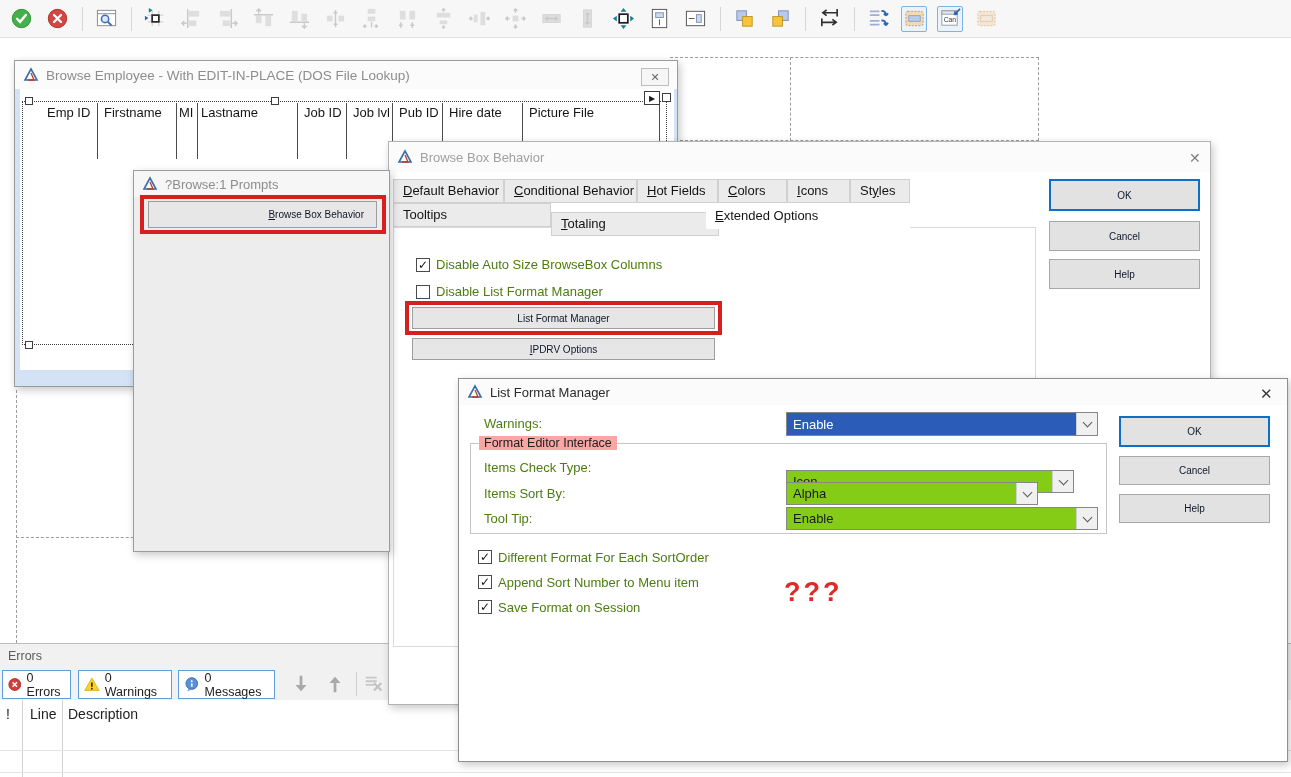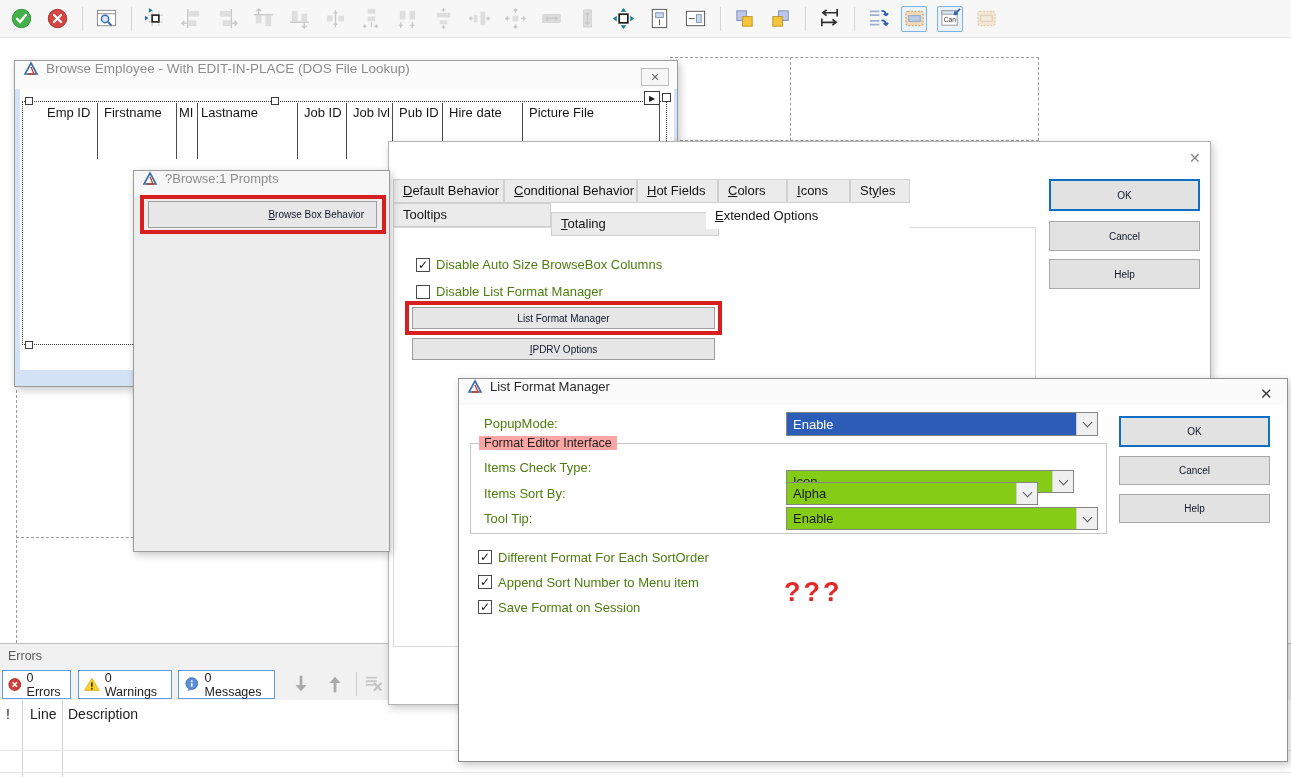--- a/index.html
+++ b/index.html
@@ -13,21 +13,21 @@
 .ti svg{width:23px;height:23px}
 .ti.sel{border:1px solid #7eb4e2;background:#eaf3fc;border-radius:2px}
 .ti.dis{opacity:.55}
 .tsep{width:1px;height:24px;background:#d6d6d6;margin:0 10px 0 2px}
 .g rect{fill:#cbcbcb}.g path{stroke:#a5a5a5;stroke-width:1.5;fill:none}
 .flipx{transform:scaleX(-1)}.rot90{transform:rotate(90deg)}.rot270{transform:rotate(-90deg)}
 
 .guide{border:1px dashed #9c9c9c}
 
 .win{background:#fff;border:1px solid #9b9b9b;box-shadow:2px 3px 8px rgba(0,0,0,.22)}
-.tbar{display:flex;align-items:flex-start;height:28px;padding-left:8px;background:#fbfbfb}
+.tbar{display:flex;align-items:center;height:28px;padding-left:8px;background:#fbfbfb}
 .tbar .ttl{margin-left:7px;white-space:nowrap}
 .cicon{width:16px;height:16px}
 
 .bframe{background:#d3e2f4}
 .bint{background:#fff}
 .collbl{position:absolute;font-size:13px;color:#151515;white-space:nowrap}
 .colsep{position:absolute;width:1px;background:#4c4c4c}
 .dotsel{position:absolute;border:1px dotted #3c3c3c}
 .hndl{position:absolute;width:8px;height:8px;background:#fff;border:1px solid #3c3c3c;z-index:3}
 .xbox{position:absolute;border:1px solid #bdbdbd;background:#f6f6f6;color:#666;display:flex;
@@ -289,20 +289,27 @@
   <div class="colsep" style="left:182px;top:42px;height:56px"></div>
   <div class="colsep" style="left:282px;top:42px;height:56px"></div>
   <div class="colsep" style="left:331px;top:42px;height:56px"></div>
   <div class="colsep" style="left:377px;top:42px;height:56px"></div>
   <div class="colsep" style="left:427px;top:42px;height:56px"></div>
   <div class="colsep" style="left:507px;top:42px;height:56px"></div>
   <div class="colsep" style="left:644px;top:42px;height:56px"></div>
 </div>
 
 <div class="abs win" style="left:388px;top:141px;width:823px;height:564px;z-index:3;border-color:#b3b3b3">
+  <div class="tbar" style="height:30px">
+    <svg class="cicon" viewBox="0 0 16 16">
+        <path d="M8 2L14 13H2Z" fill="none" stroke="#3a6ea5" stroke-width="1.6"></path>
+        <path d="M8 6l3 7H5" fill="none" stroke="#c0392b" stroke-width="1.3"></path>
+      </svg>
+    <span class="ttl" style="color:#a0a0a0">Browse Box Behavior</span>
+  </div>
   <span class="xglyph" style="left:800px;top:8px">✕</span>
 
   <div class="abs" style="left:4px;top:85px;width:643px;height:420px;background:#fff;border:1px solid #dadada"></div>
 
   <div class="tab" style="left:4px;top:37px;width:111px"><u>D</u>efault Behavior</div>
   <div class="tab" style="left:115px;top:37px;width:133px"><u>C</u>onditional Behavior</div>
   <div class="tab" style="left:248px;top:37px;width:81px"><u>H</u>ot Fields</div>
   <div class="tab" style="left:329px;top:37px;width:69px"><u>C</u>olors</div>
   <div class="tab" style="left:398px;top:37px;width:63px"><u>I</u>cons</div>
   <div class="tab" style="left:461px;top:37px;width:60px">St<u>y</u>les</div>
@@ -340,21 +347,21 @@
 <div class="abs win" style="left:458px;top:378px;width:830px;height:384px;z-index:5;border-color:#8f8f8f">
   <div class="tbar" style="height:26px">
     <svg class="cicon" viewBox="0 0 16 16">
         <path d="M8 2L14 13H2Z" fill="none" stroke="#3a6ea5" stroke-width="1.6"></path>
         <path d="M8 6l3 7H5" fill="none" stroke="#c0392b" stroke-width="1.3"></path>
       </svg>
     <span class="ttl" style="color:#2b2b2b">List Format Manager</span>
   </div>
   <span class="xglyph" style="left:801px;top:6px;color:#3a3a3a;font-size:15px">✕</span>
 
-  <span class="lbl" style="left:25px;top:37px">PopupMode:</span>
+  <span class="lbl" style="left:25px;top:37px">Warnings:</span>
   <div class="combo focused" style="left:327px;top:33px;width:312px;height:24px">
     <span class="cval">Enable</span>
     <span class="cbtn">
         <i class="chev"></i>
       </span>
   </div>
 
   <div class="groupbox" style="left:11px;top:64px;width:637px;height:91px"></div>
   <span class="grouplbl" style="left:20px;top:57px">Format Editor Interface</span>
 

